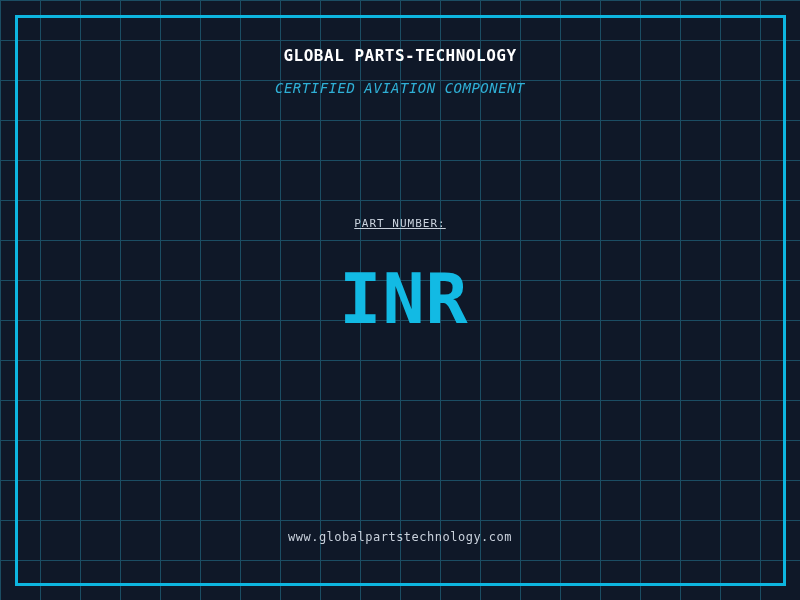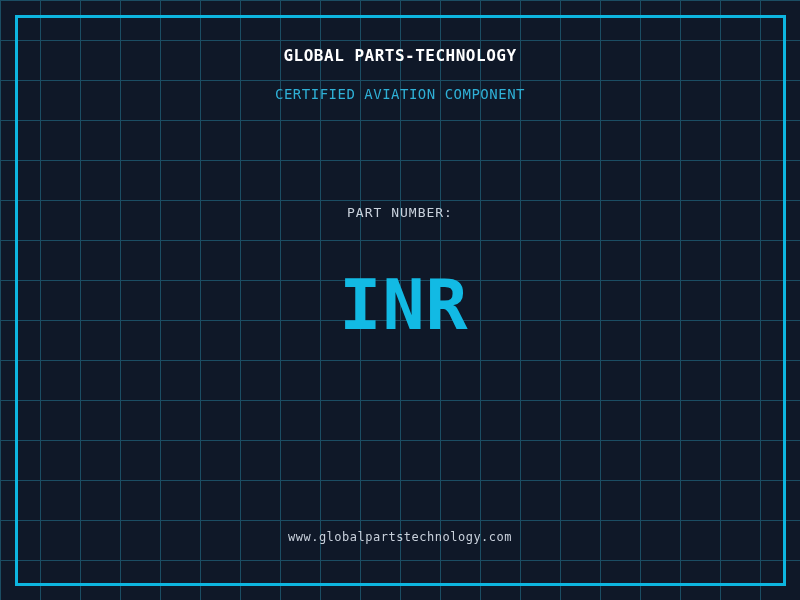--- a/index.html
+++ b/index.html
@@ -41,35 +41,37 @@
 
   .company-name {
     top: 46px;
     font-size: 16px;
     font-weight: bold;
     letter-spacing: 0.5px;
     color: #ffffff;
   }
 
   .certification-subtitle {
-    top: 86px;
+    top: 80px;
     font-size: 14px;
     letter-spacing: 0.5px;
     color: #2fb0d6;
+    font-style: italic;
   }
 
   .part-number-label {
-    top: 205px;
-    font-size: 13px;
+    top: 217px;
+    font-size: 11px;
     letter-spacing: 1px;
     color: #c9d1dc;
+    text-decoration: underline;
   }
 
   .part-number-value {
-    top: 264px;
+    top: 258px;
     font-size: 70px;
     font-weight: bold;
     letter-spacing: 1px;
     color: #12bae4;
     margin-left: 8px;
   }
 
   .website-url {
     top: 530px;
     font-size: 12px;

